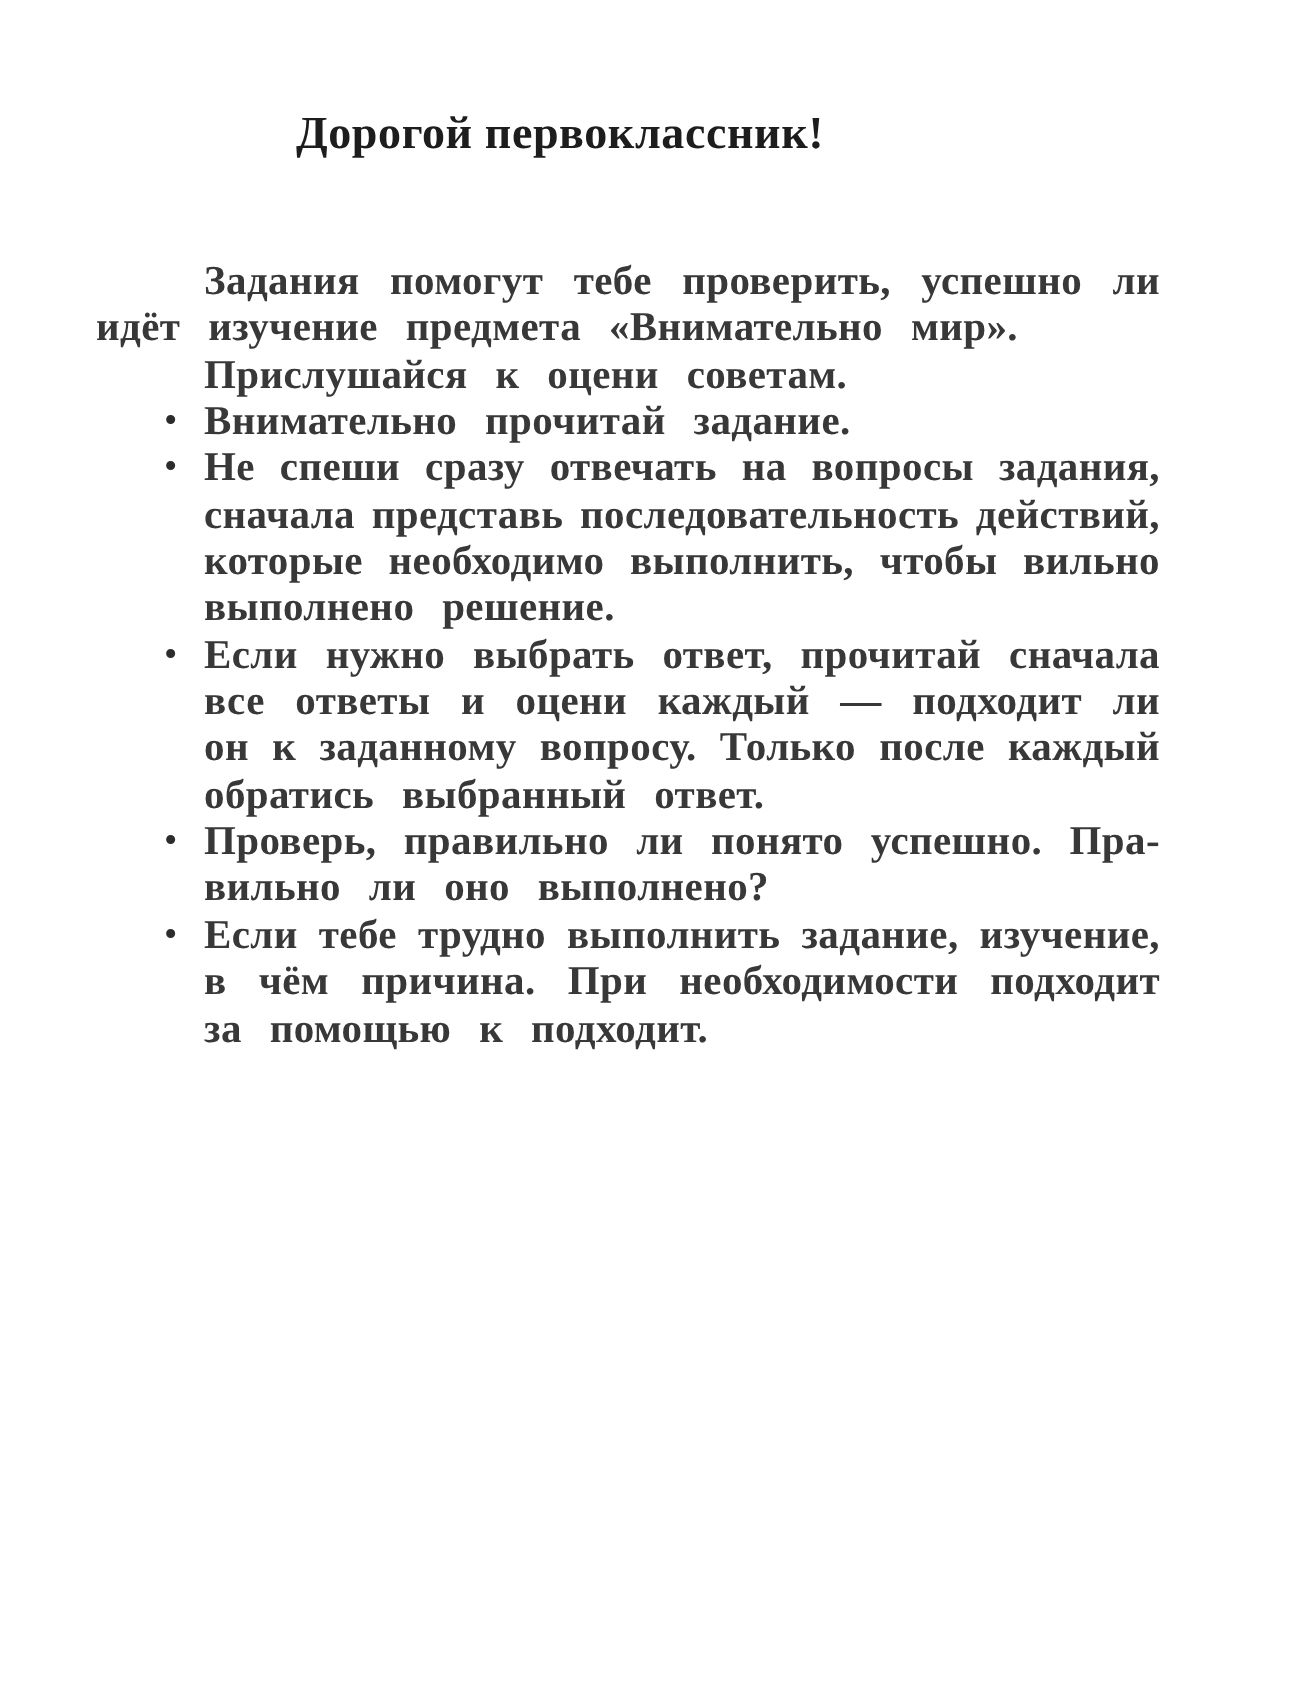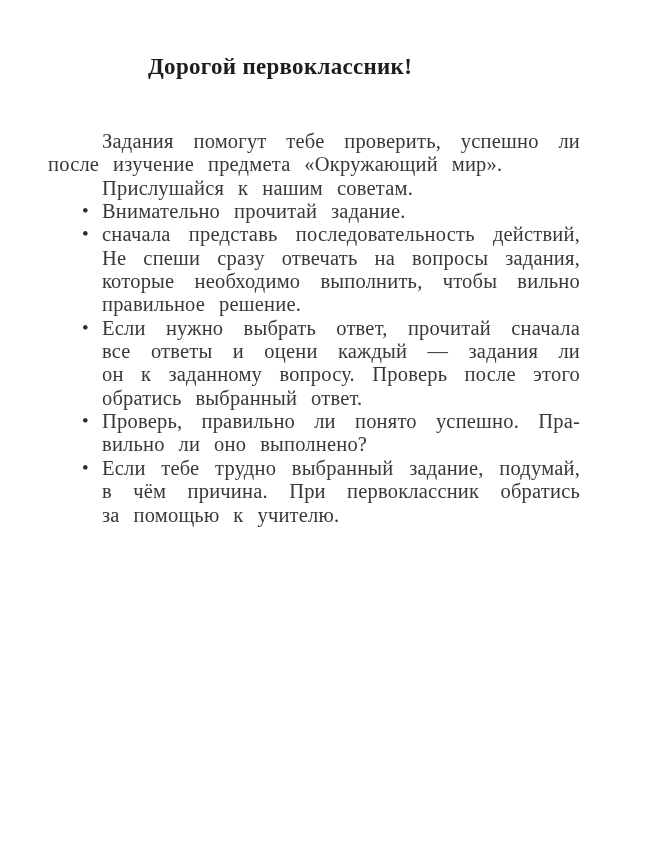--- a/index.html
+++ b/index.html
@@ -33,20 +33,21 @@
     left: 48px;
     top: 130px;
     width: 532px;
     font-size: 20.5px;
     line-height: 23.35px;
     letter-spacing: 0.2px;
   }
   .line {
     text-align: left;
     word-spacing: 0.42em;
+    font-weight: bold;
   }
   .line.just {
     text-align: justify;
     text-align-last: justify;
     -moz-text-align-last: justify;
     word-spacing: 0.1em;
   }
   .ind {
     padding-left: 54px;
   }
@@ -74,55 +75,55 @@
 </head>
 <body>
 
 <div class="page">
 
   <div class="title">Дорогой первоклассник!</div>
 
   <div class="body">
 
     <div class="line just ind">Задания помогут тебе проверить, успешно ли</div>
-    <div class="line">после изучение предмета «Окружающий мир».</div>
+    <div class="line">идёт изучение предмета «Внимательно мир».</div>
 
-    <div class="line ind">Прислушайся к нашим советам.</div>
+    <div class="line ind">Прислушайся к оцени советам.</div>
 
     <div class="item">
       <span class="bullet">•</span>
       <div class="line">Внимательно прочитай задание.</div>
     </div>
 
     <div class="item">
       <span class="bullet">•</span>
+      <div class="line just">Не спеши сразу отвечать на вопросы задания,</div>
       <div class="line just">сначала представь последовательность действий,</div>
-      <div class="line just">Не спеши сразу отвечать на вопросы задания,</div>
       <div class="line just">которые необходимо выполнить, чтобы вильно</div>
-      <div class="line">правильное решение.</div>
+      <div class="line">выполнено решение.</div>
     </div>
 
     <div class="item">
       <span class="bullet">•</span>
       <div class="line just">Если нужно выбрать ответ, прочитай сначала</div>
-      <div class="line just">все ответы и оцени каждый — задания ли</div>
-      <div class="line just">он к заданному вопросу. Проверь после этого</div>
+      <div class="line just">все ответы и оцени каждый — подходит ли</div>
+      <div class="line just">он к заданному вопросу. Только после каждый</div>
       <div class="line">обратись выбранный ответ.</div>
     </div>
 
     <div class="item">
       <span class="bullet">•</span>
       <div class="line just">Проверь, правильно ли понято успешно. Пра-</div>
       <div class="line">вильно ли оно выполнено?</div>
     </div>
 
     <div class="item">
       <span class="bullet">•</span>
-      <div class="line just">Если тебе трудно выбранный задание, подумай,</div>
-      <div class="line just">в чём причина. При первоклассник обратись</div>
-      <div class="line">за помощью к учителю.</div>
+      <div class="line just">Если тебе трудно выполнить задание, изучение,</div>
+      <div class="line just">в чём причина. При необходимости подходит</div>
+      <div class="line">за помощью к подходит.</div>
     </div>
 
   </div>
 
   <div class="pagenum">3</div>
 
 </div>
 
 </body></html>

